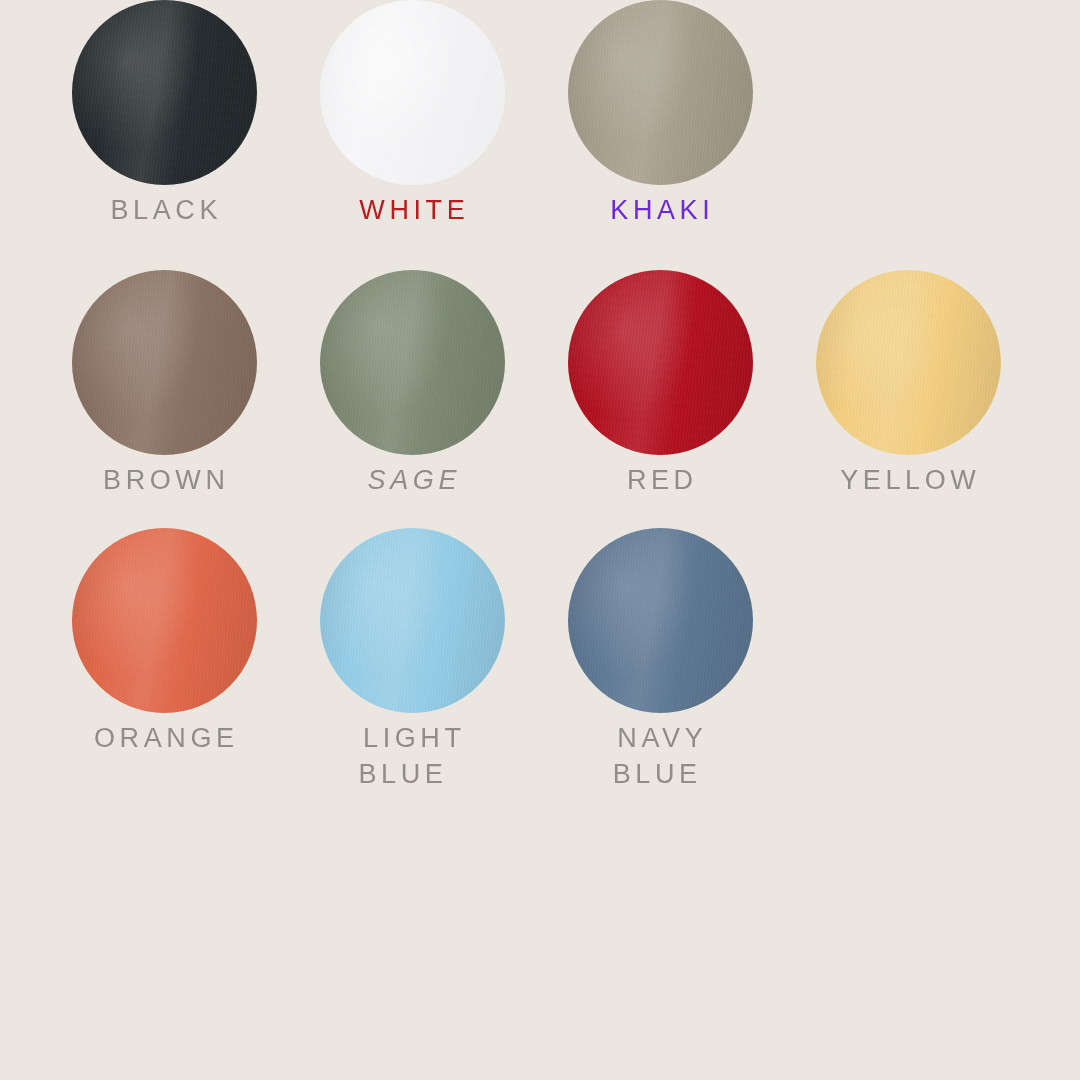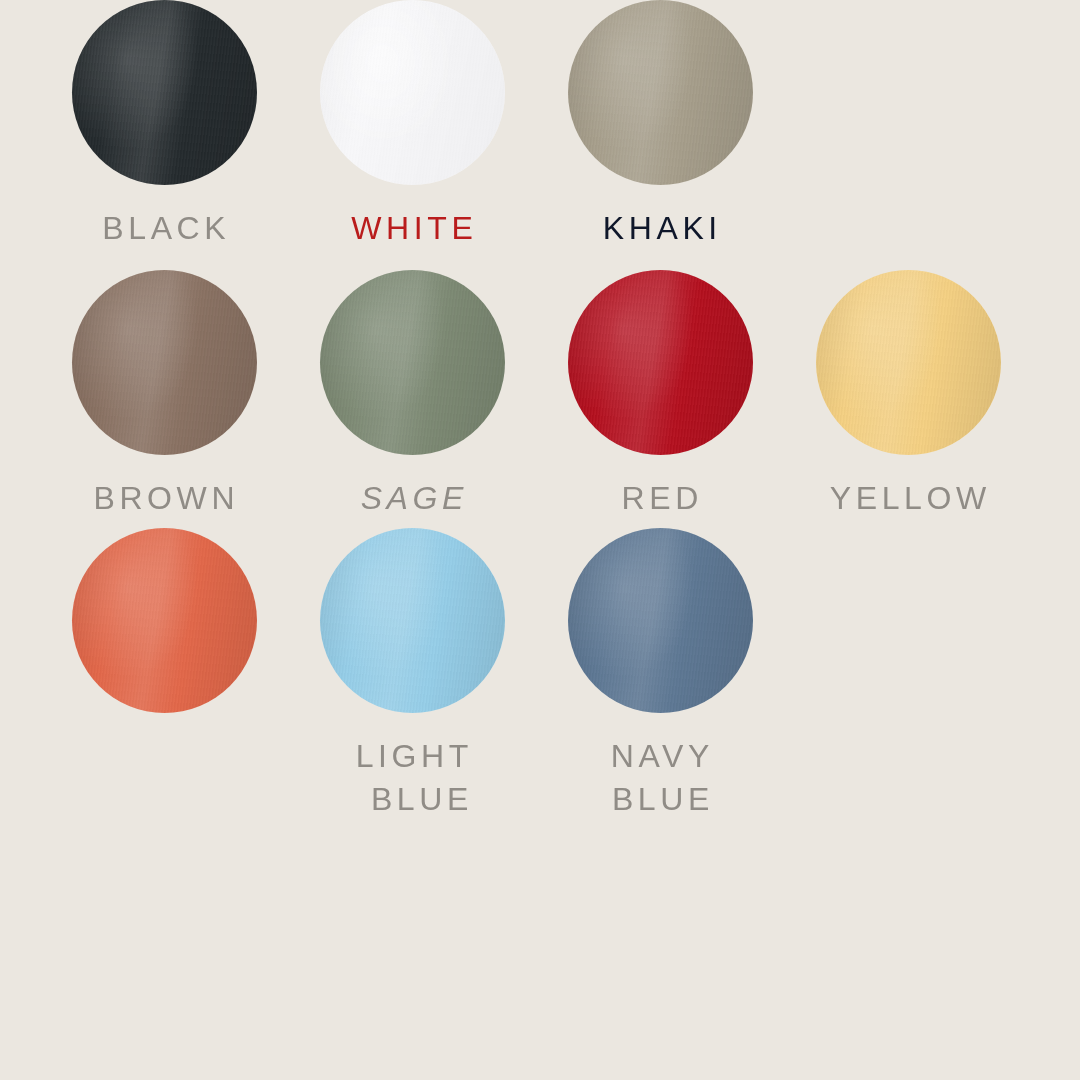--- a/index.html
+++ b/index.html
@@ -109,28 +109,28 @@
   .swatch.white::before {
     background:
       radial-gradient(ellipse 60% 70% at 34% 34%, rgba(255,255,255,0.55), rgba(255,255,255,0) 72%),
       linear-gradient(105deg, rgba(0,0,0,0.035) 0%, rgba(0,0,0,0) 30%, rgba(0,0,0,0.03) 100%);
   }
   .swatch.white::after { opacity: .18; }
   .swatch.red::after { opacity: .9; }
 
   
   .label {
-    margin-top: 22px;
+    margin-top: 8px;
     font-family: "Liberation Sans", sans-serif;
     font-weight: 300;
-    font-size: 32px;
+    font-size: 27px;
     line-height: 1.33;
     letter-spacing: 4.6px;
     color: #908C86;
-    text-align: right;
+    text-align: left;
     text-transform: uppercase;
     white-space: pre-line;
     text-indent: 4.6px;
   }
 </style>
 </head>
 <body style="background: rgb(235, 231, 224);">
 
 <div id="board">
 
@@ -141,21 +141,21 @@
       <div class="cell">
         <div class="swatch black" style="background-color: rgb(37, 43, 46);"></div>
         <div class="label" style="color: rgb(144, 140, 134);">BLACK</div>
       </div>
       <div class="cell">
         <div class="swatch white" style="background-color: rgb(247, 247, 249);"></div>
         <div class="label" style="color: #b91c1c;">WHITE</div>
       </div>
       <div class="cell">
         <div class="swatch" style="background-color: rgb(167, 159, 140);"></div>
-        <div class="label" style="color: #0f172a;">KHAKI</div>
+        <div class="label" style="color: #6d28d9;">KHAKI</div>
       </div>
     </div>
 
     <div class="row row-2">
       <div class="cell">
         <div class="swatch" style="background-color: rgb(138, 114, 99);"></div>
         <div class="label" style="color: rgb(144, 140, 134);">BROWN</div>
       </div>
       <div class="cell">
         <div class="swatch" style="background-color: rgb(125, 138, 116);"></div>
@@ -167,20 +167,21 @@
       </div>
       <div class="cell">
         <div class="swatch" style="background-color: rgb(244, 208, 131);"></div>
         <div class="label" style="color: rgb(144, 140, 134);">YELLOW</div>
       </div>
     </div>
 
     <div class="row row-3">
       <div class="cell">
         <div class="swatch" style="background-color: rgb(226, 104, 74);"></div>
+        <div class="label" style="color: rgb(144, 140, 134);">ORANGE</div>
       </div>
       <div class="cell">
         <div class="swatch" style="background-color: rgb(150, 206, 232);"></div>
         <div class="label" style="color: rgb(144, 140, 134);">LIGHT
 BLUE</div>
       </div>
       <div class="cell">
         <div class="swatch" style="background-color: rgb(94, 120, 148);"></div>
         <div class="label" style="color: rgb(144, 140, 134);">NAVY
 BLUE</div>

